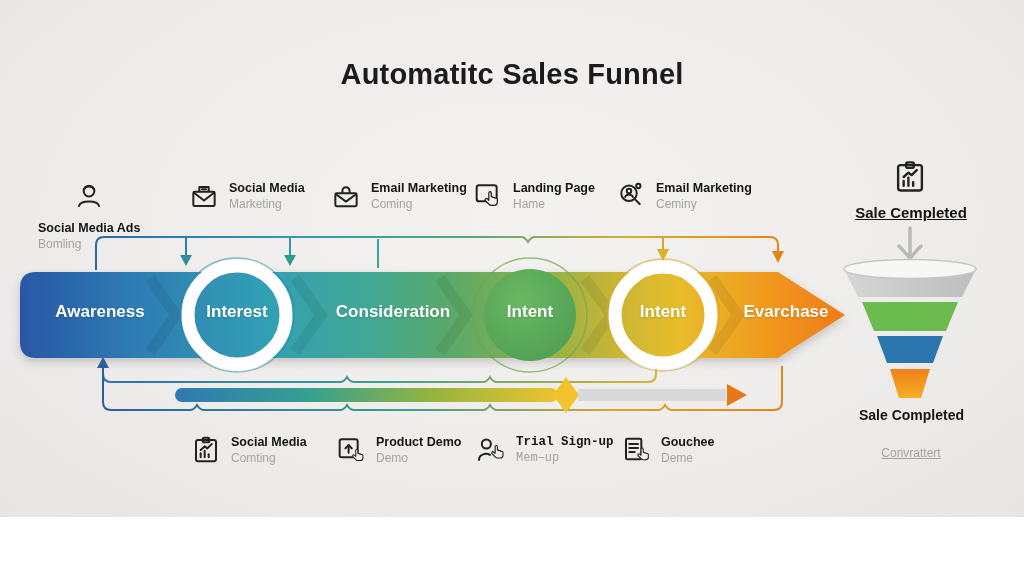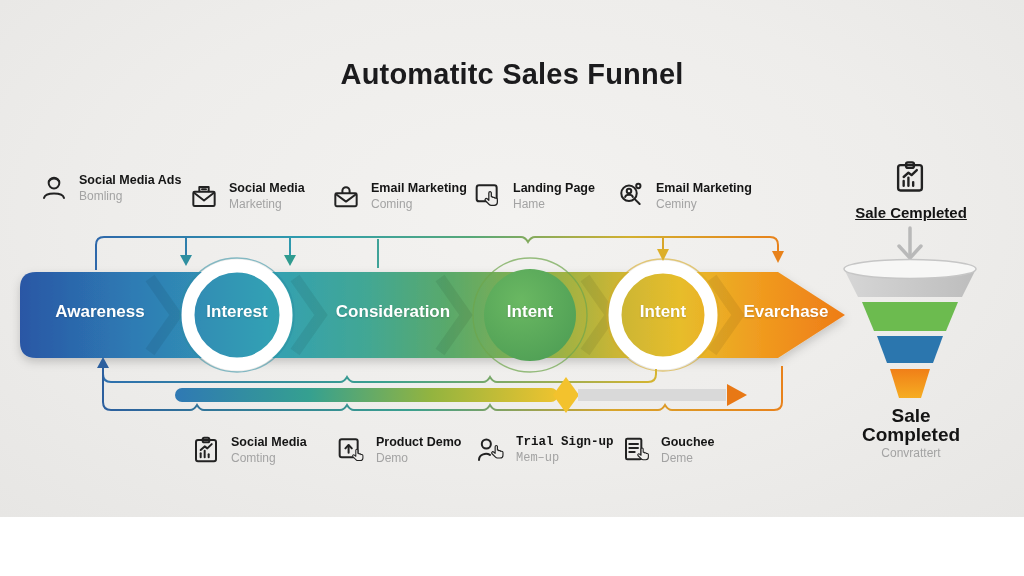--- a/index.html
+++ b/index.html
@@ -31,26 +31,26 @@
   .st-2{left:313px;width:160px;}
   .st-3{left:480px;width:100px;}
   .st-4{left:613px;width:100px;}
   .st-5{left:726px;width:120px;}
   .rp-icon{position:absolute;left:891px;top:158px;width:38px;height:38px;}
   .rp-top-label{
     position:absolute;left:826px;top:204px;width:170px;text-align:center;
     font-size:15px;font-weight:bold;color:#141414;text-decoration:underline;
   }
   .rp-bottom-label{
-    position:absolute;left:858px;top:406px;width:106px;text-align:center;
-    font-size:19px;font-weight:bold;color:#141414;line-height:19px;
+    position:absolute;left:858px;top:406px;width:106px;text-align:right;
+    font-size:14px;font-weight:bold;color:#141414;line-height:19px;
   }
   .rp-bottom-sub{
     position:absolute;left:848px;top:446px;width:126px;text-align:center;
-    font-size:12px;color:#a3a3a3;
+    font-size:12px;color:#a3a3a3;text-decoration:underline;
   }
 </style>
 </head>
 <body>
 
 <div class="canvas">
 
   <svg class="bg-svg" width="1024" height="576" viewBox="0 0 1024 576">
     <defs>
       <linearGradient id="bandGrad" x1="20" y1="0" x2="845" y2="0" gradientUnits="userSpaceOnUse">
@@ -163,21 +163,21 @@
 
   <div class="title">Automatitc Sales Funnel</div>
 
   <div class="stage-label st-0">Awareness</div>
   <div class="stage-label st-1">Interest</div>
   <div class="stage-label st-2">Consideration</div>
   <div class="stage-label st-3">Intent</div>
   <div class="stage-label st-4">Intent</div>
   <div class="stage-label st-5">Evarchase</div>
 
-  <div class="info-item" style="left:38px;top:172px;">
+  <div class="info-item" style="left:38px;top:180px;flex-direction:column;">
     <svg class="ico" viewBox="0 0 24 24">
       <circle cx="12" cy="8.3" r="4"></circle>
       <path d="M8.4,6.6 a4.6,4.6 0 0 1 7.2,0"></path>
       <path d="M4.5,19.5 c1,-4.4 14,-4.4 15,0"></path>
     </svg>
     <div class="info-text">
       <span class="info-label">Social Media Ads</span>
       <span class="info-sub">Bomling</span>
     </div>
   </div>

